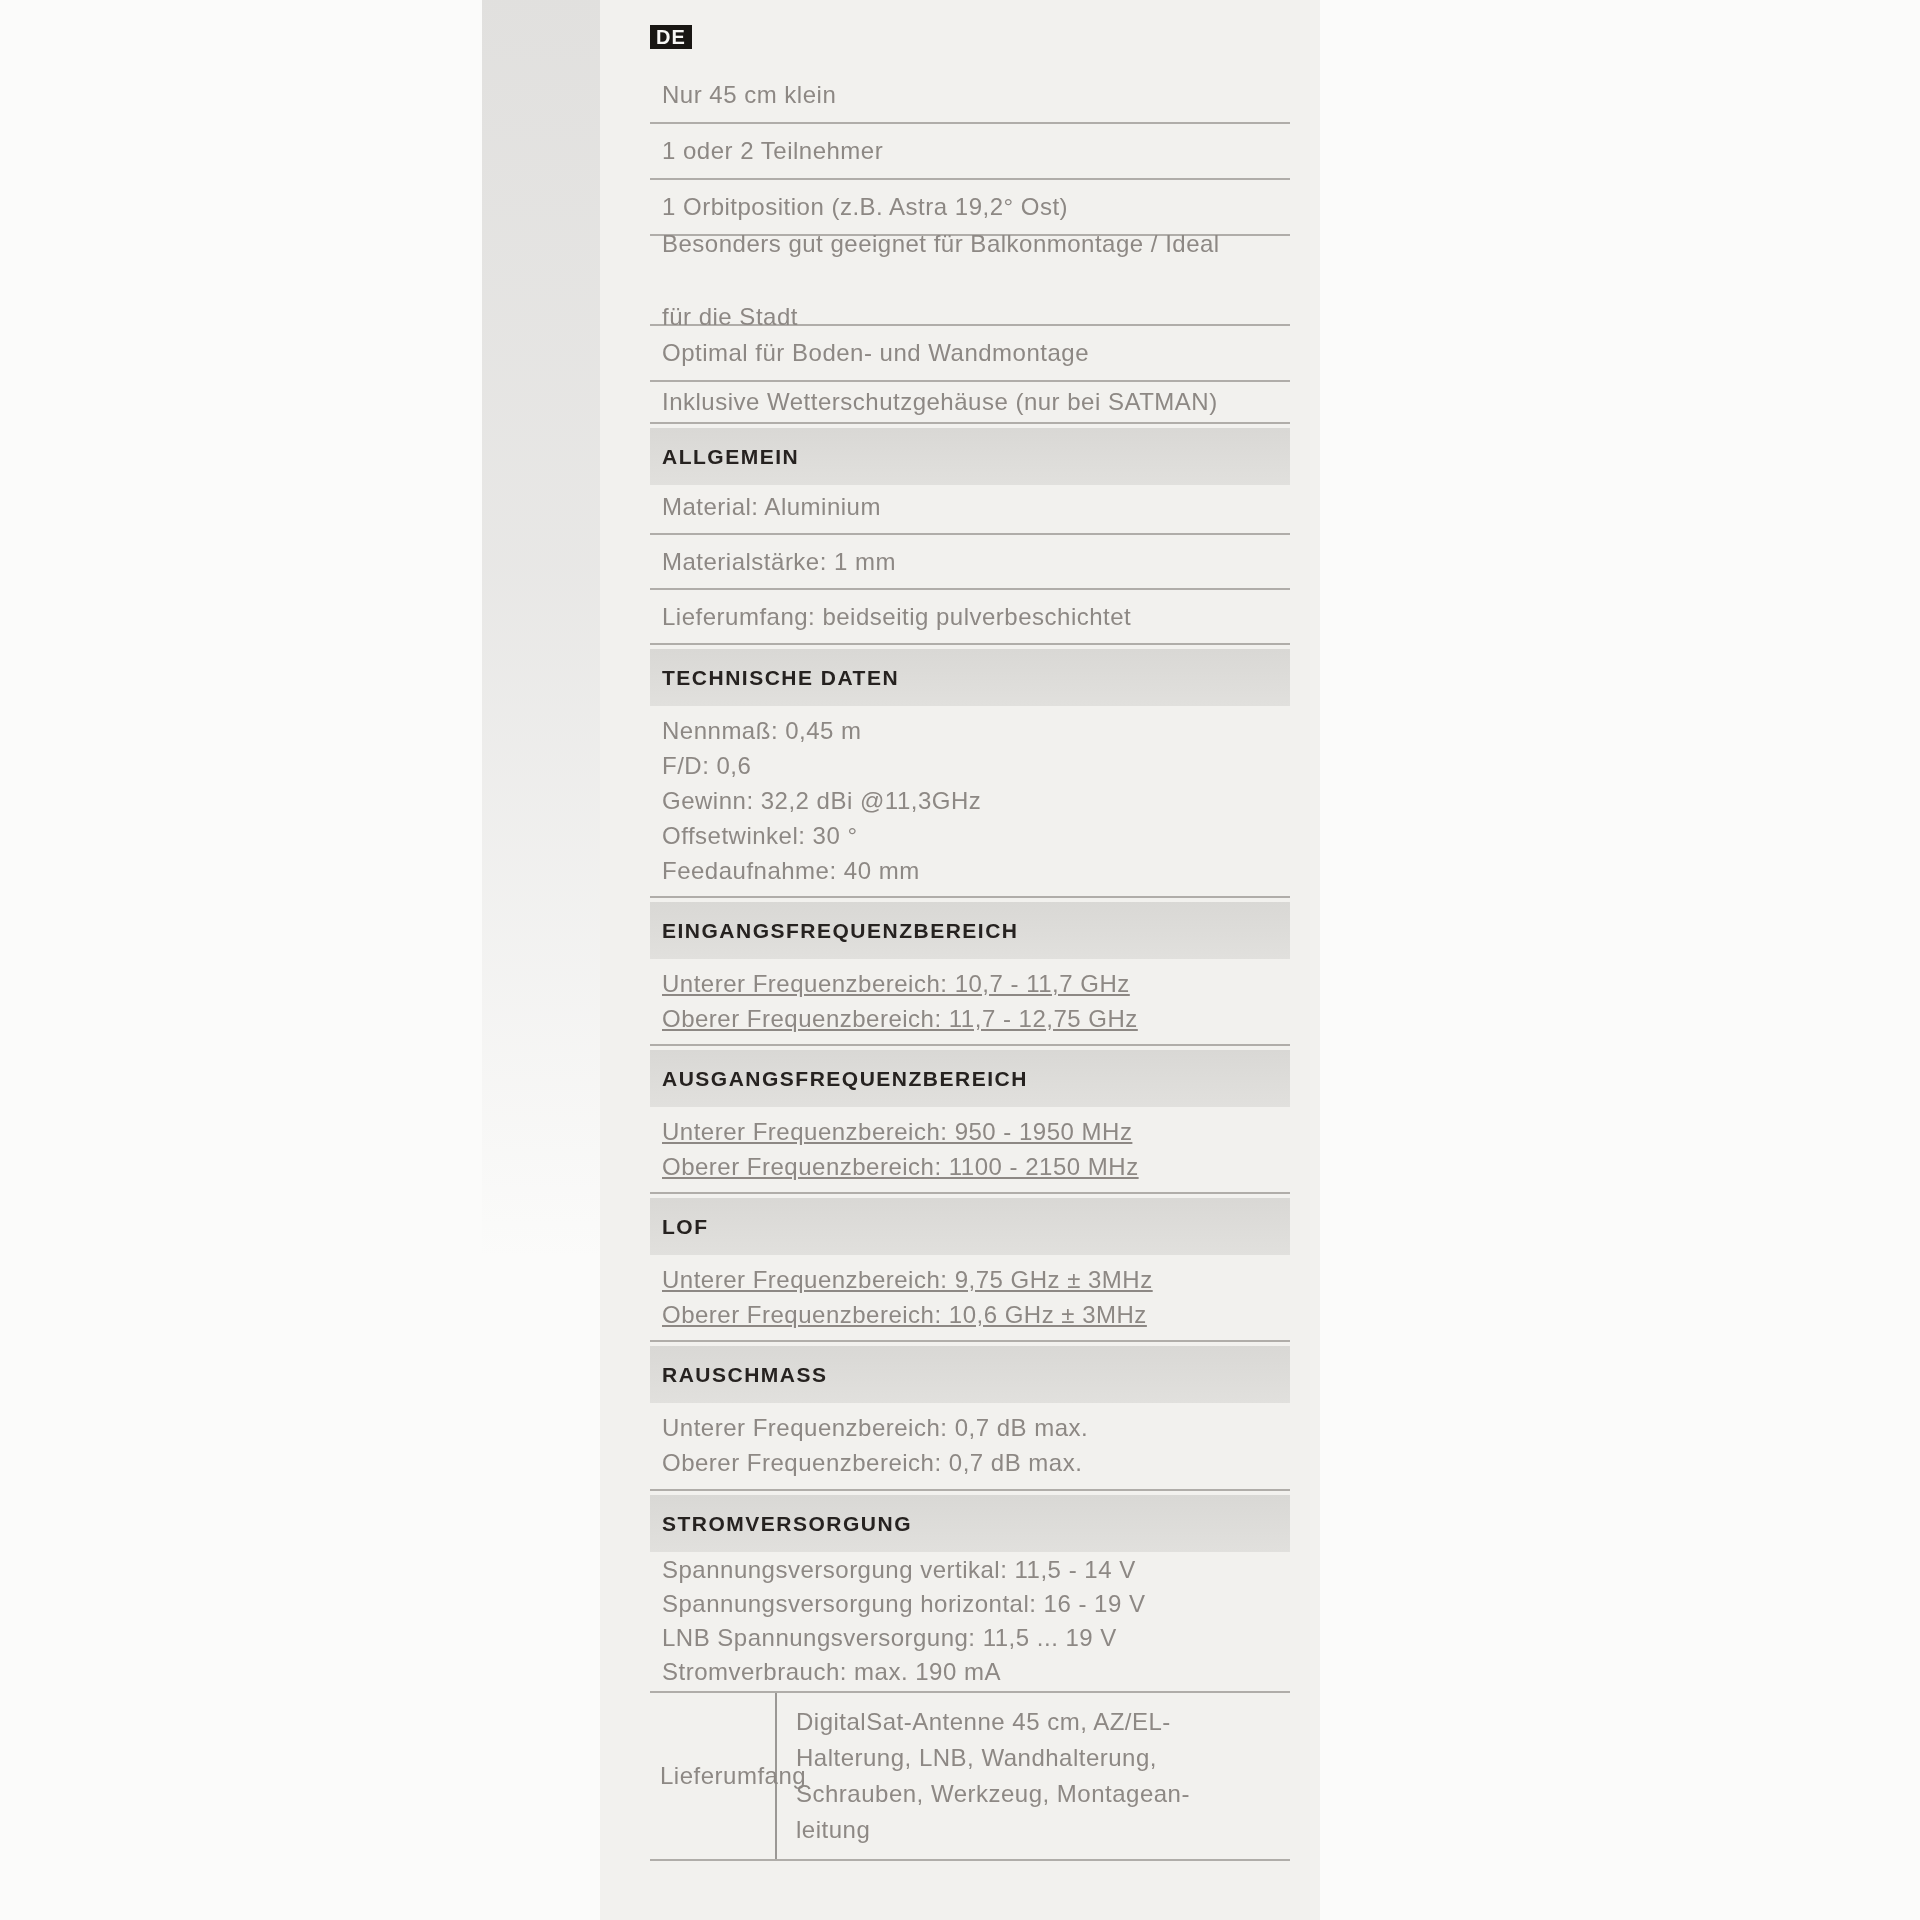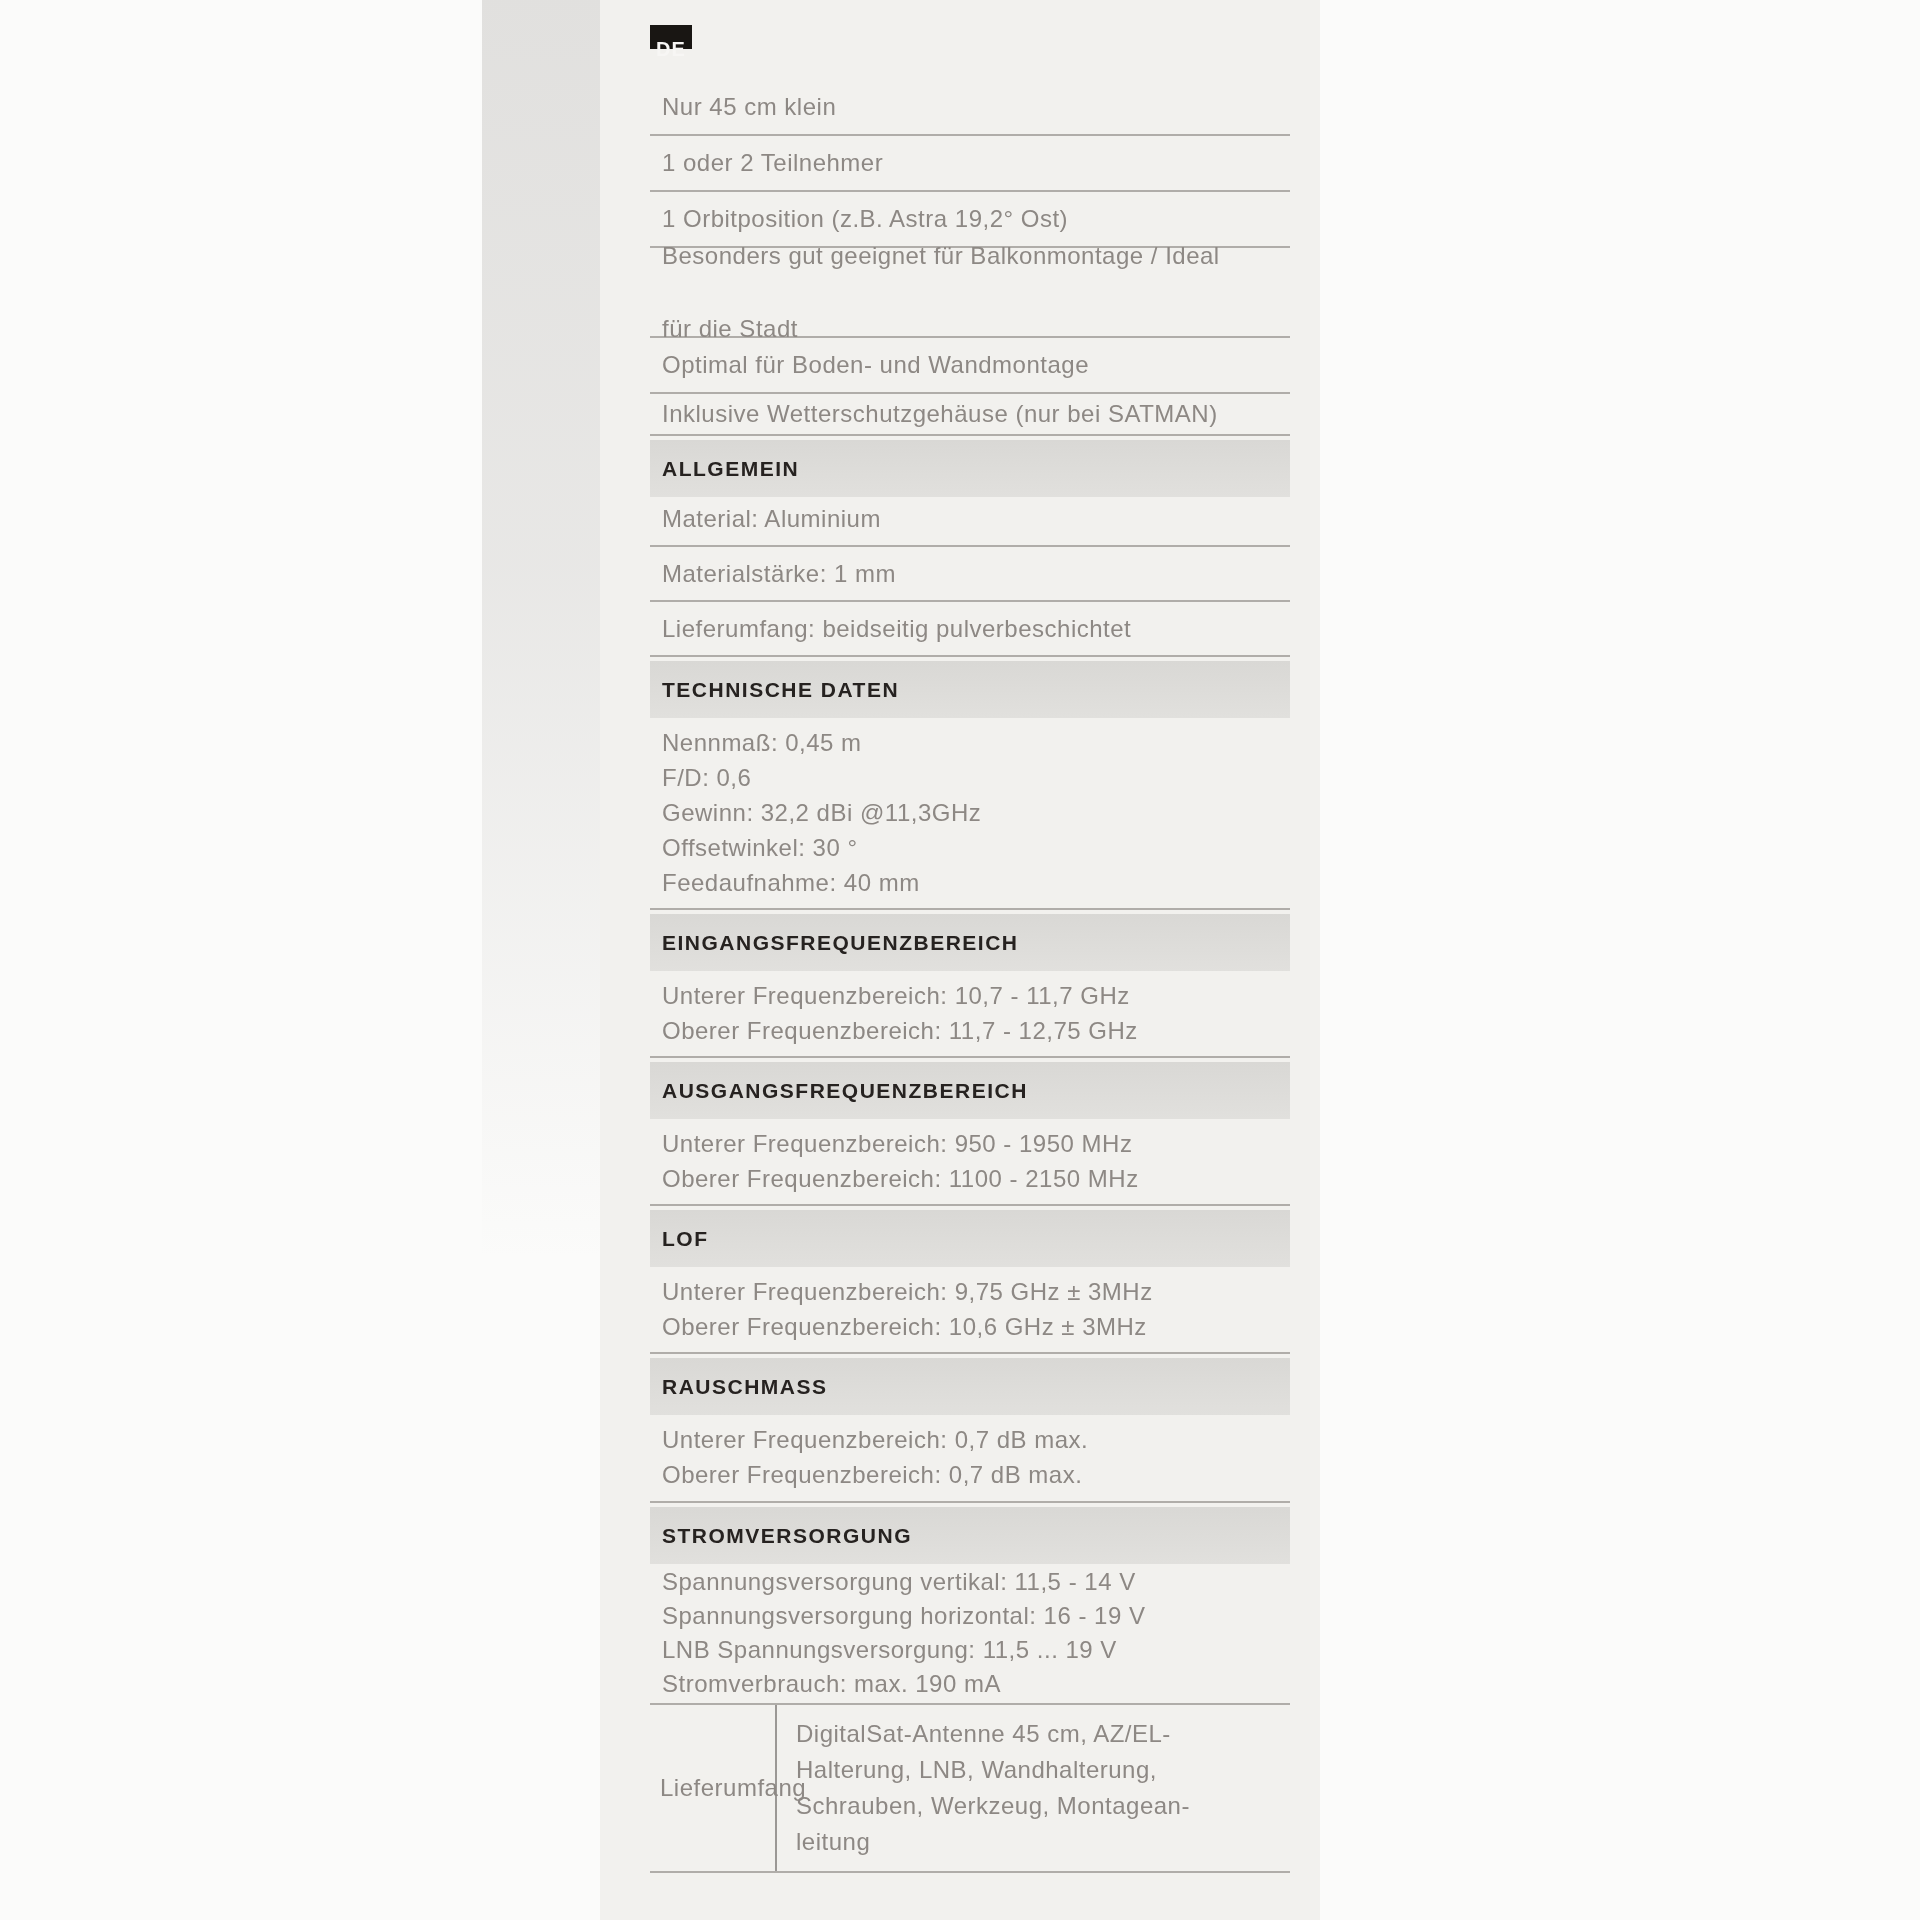--- a/index.html
+++ b/index.html
@@ -37,21 +37,21 @@
   .content{
     position:absolute;left:50px;top:0;width:640px;
     color:var(--body);
     font-size:24px;
     letter-spacing:0.5px;
   }
   .badge{
     display:inline-block;margin-top:25px;
     background:var(--badge-bg);color:var(--badge-fg);
     font-size:20px;font-weight:700;letter-spacing:1px;
-    line-height:24px;height:24px;padding:12px 6px;
+    line-height:24px;height:24px;padding:0 6px;
   }
   .features{margin-top:18px;}
   .frow{
     height:56px;border-bottom:2px solid var(--line);
     display:flex;align-items:center;padding-left:12px;
     white-space:nowrap;
   }
   .frow.two{
     height:90px;flex-direction:column;align-items:flex-start;justify-content:center;gap:36px;
   }
@@ -70,21 +70,21 @@
     white-space:nowrap;
   }
   .srow{
     height:55px;border-bottom:2px solid var(--line);
     display:flex;align-items:center;padding-left:12px;white-space:nowrap;
   }
   .srow.last{height:53px;border-bottom:none;}
   .block{padding-left:12px;}
   .block .bline{line-height:35px;white-space:nowrap;}
   .block.tech{padding-top:12px;padding-bottom:8px;}
-  .block.freq{padding-top:12px;padding-bottom:8px;}
+  .block.freq{padding-top:12px;padding-bottom:8px;text-decoration:underline;}
   .block.rausch{padding-top:12px;padding-bottom:9px;}
   .block.strom{padding-top:6px;padding-bottom:2px;}
   .block.strom .bline{line-height:34px;}
   .dtable{
     display:flex;height:170px;
     border-top:2px solid var(--line);border-bottom:2px solid var(--line);
   }
   .dtable .labelcell{
     width:127px;border-right:2px solid var(--divider);
     display:flex;align-items:center;padding-left:10px;white-space:nowrap;

